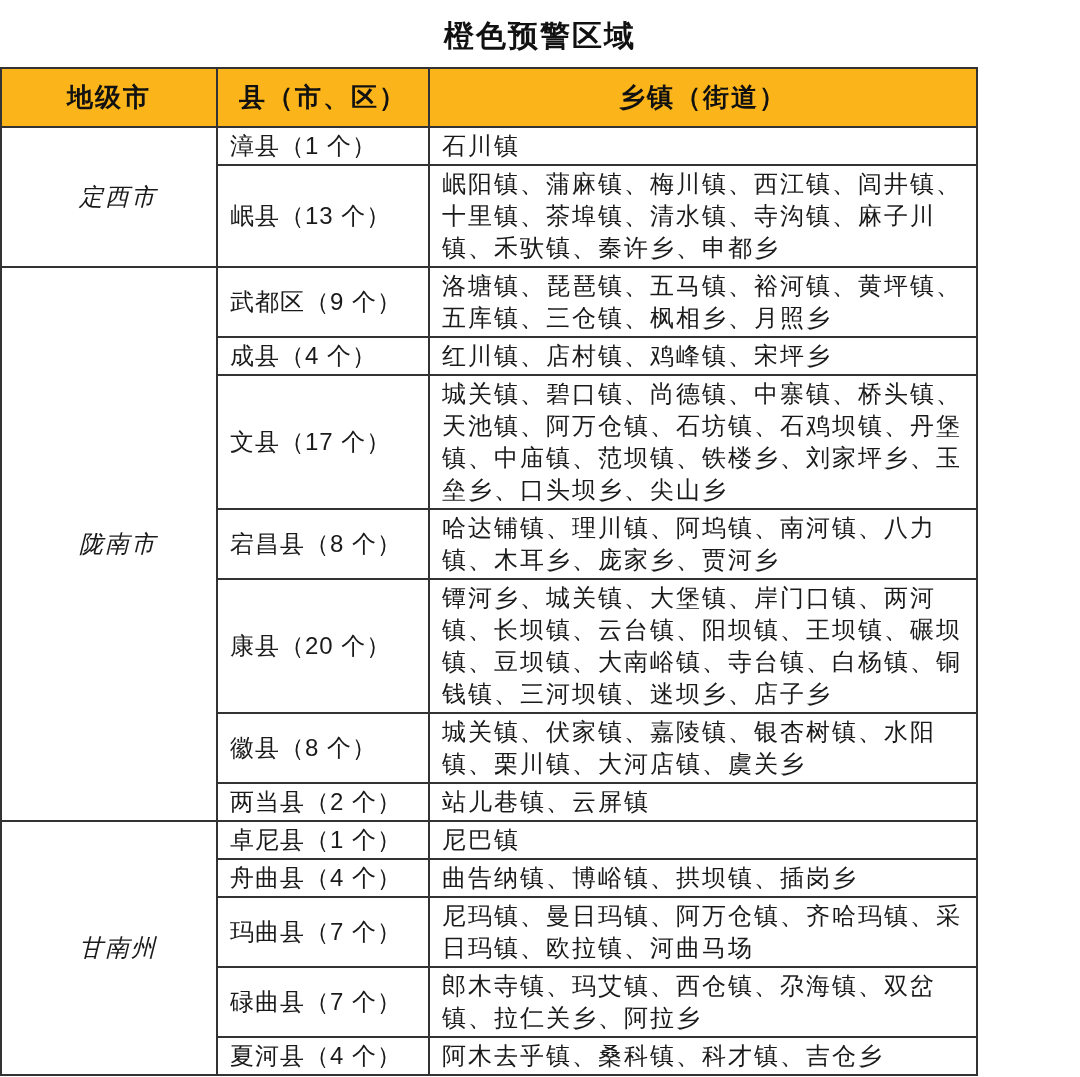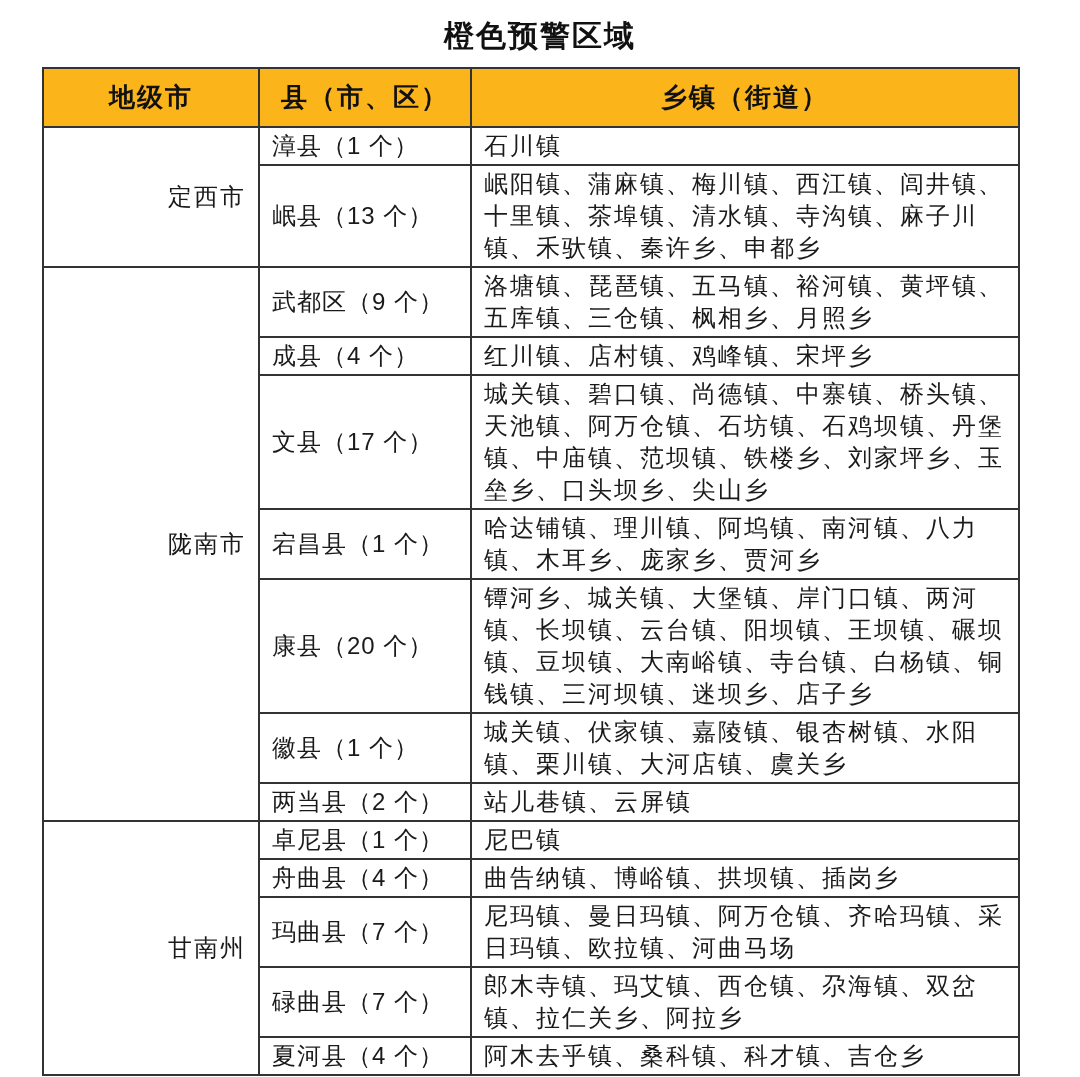--- a/index.html
+++ b/index.html
@@ -22,21 +22,20 @@
     text-align: center;
     font-size: 30px;
     font-weight: bold;
     color: #111111;
     letter-spacing: 2px;
   }
   table.warning-table {
     border-collapse: collapse;
     table-layout: fixed;
     width: 976px;
-    margin-left: 42px;
   }
   .warning-table col.c-city   { width: 216px; }
   .warning-table col.c-county { width: 212px; }
   .warning-table col.c-towns  { width: 548px; }
 
   .warning-table th, .warning-table td {
     border: 2px solid #333333;
     box-sizing: border-box;
   }
   .warning-table th {
@@ -49,24 +48,25 @@
     text-align: center;
   }
   .warning-table td {
     font-size: 24px;
     line-height: 32px;
     padding: 2px 12px;
     vertical-align: middle;
     background: #ffffff;
   }
   td.city-cell {
-    text-align: right;
+    text-align: center;
     padding-left: 30px;
     letter-spacing: 2px;
     white-space: nowrap;
+    font-style: italic;
   }
   td.county-cell {
     text-align: left;
     letter-spacing: 1px;
     white-space: nowrap;
     padding-right: 16px;
   }
   td.towns-cell {
     text-align: left;
     letter-spacing: 2px;
@@ -113,29 +113,29 @@
       </tr>
       <tr>
         <td class="county-cell">成县（4 个）</td>
         <td class="towns-cell">红川镇、店村镇、鸡峰镇、宋坪乡</td>
       </tr>
       <tr>
         <td class="county-cell">文县（17 个）</td>
         <td class="towns-cell">城关镇、碧口镇、尚德镇、中寨镇、桥头镇、天池镇、阿万仓镇、石坊镇、石鸡坝镇、丹堡镇、中庙镇、范坝镇、铁楼乡、刘家坪乡、玉垒乡、口头坝乡、尖山乡</td>
       </tr>
       <tr>
-        <td class="county-cell">宕昌县（1 个）</td>
+        <td class="county-cell">宕昌县（8 个）</td>
         <td class="towns-cell">哈达铺镇、理川镇、阿坞镇、南河镇、八力镇、木耳乡、庞家乡、贾河乡</td>
       </tr>
       <tr>
         <td class="county-cell">康县（20 个）</td>
         <td class="towns-cell">镡河乡、城关镇、大堡镇、岸门口镇、两河镇、长坝镇、云台镇、阳坝镇、王坝镇、碾坝镇、豆坝镇、大南峪镇、寺台镇、白杨镇、铜钱镇、三河坝镇、迷坝乡、店子乡</td>
       </tr>
       <tr>
-        <td class="county-cell">徽县（1 个）</td>
+        <td class="county-cell">徽县（8 个）</td>
         <td class="towns-cell">城关镇、伏家镇、嘉陵镇、银杏树镇、水阳镇、栗川镇、大河店镇、虞关乡</td>
       </tr>
       <tr>
         <td class="county-cell">两当县（2 个）</td>
         <td class="towns-cell">站儿巷镇、云屏镇</td>
       </tr>
 
       <tr>
         <td class="city-cell" rowspan="5">甘南州</td>
         <td class="county-cell">卓尼县（1 个）</td>

